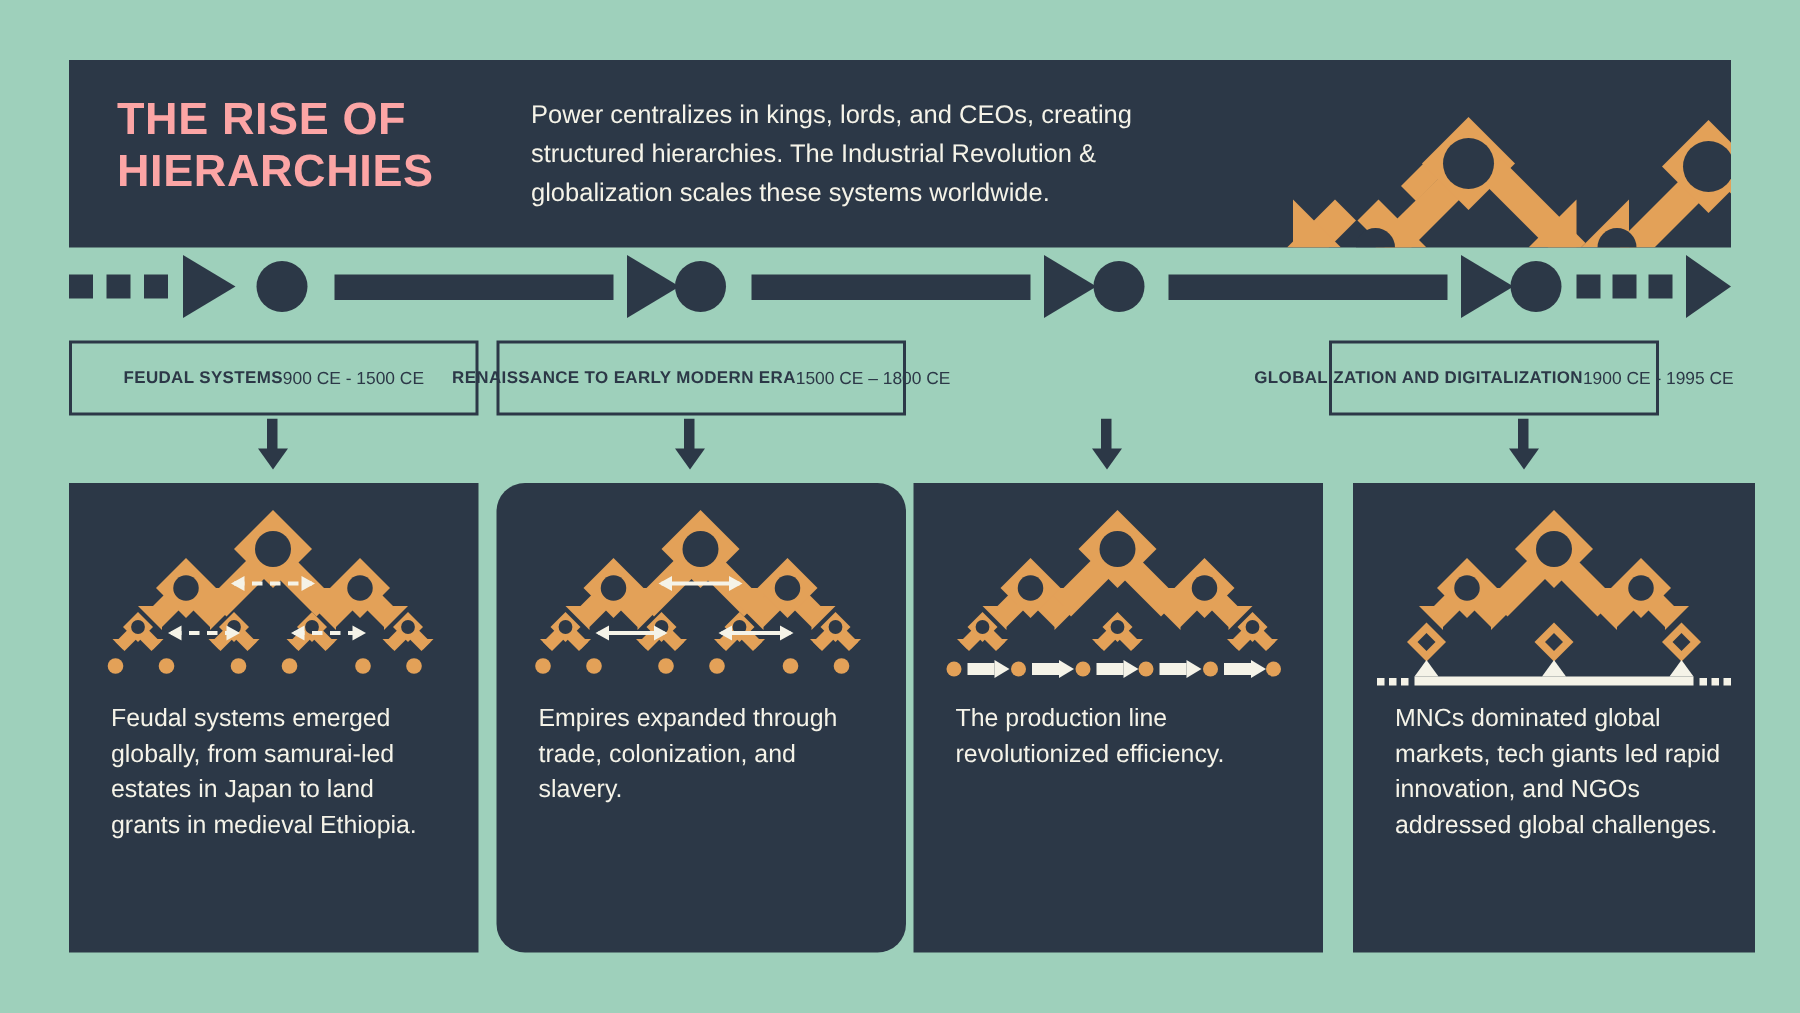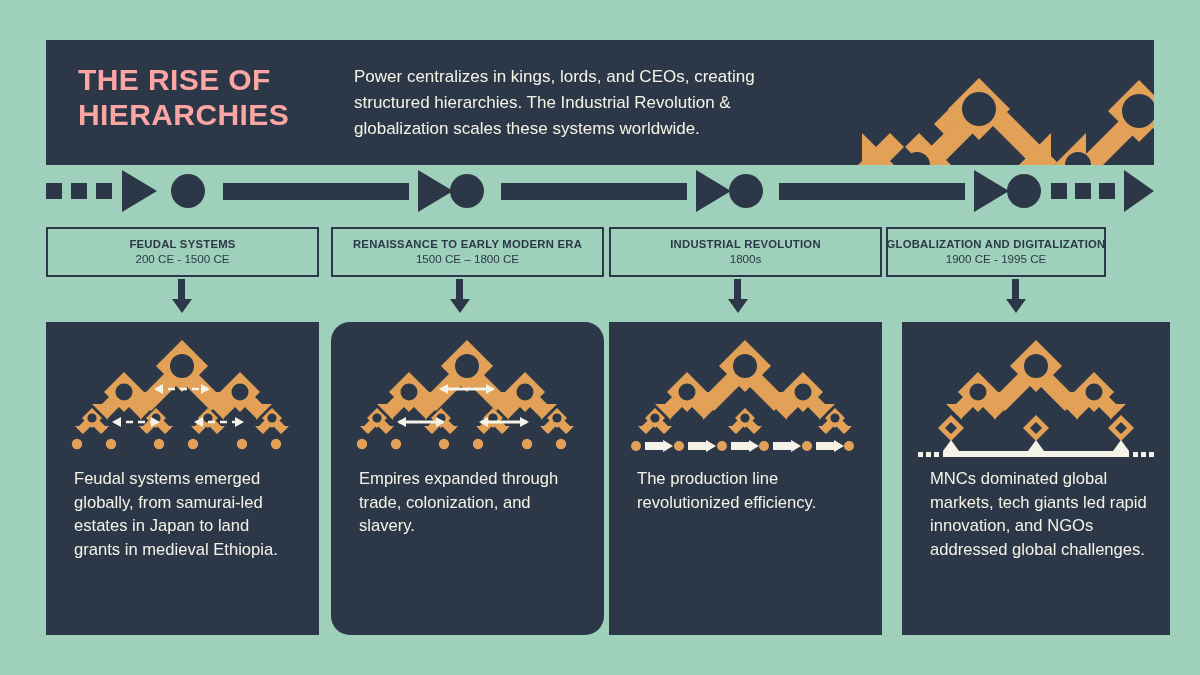--- a/index.html
+++ b/index.html
@@ -28,21 +28,21 @@
   .header-deco{position:absolute;right:0;top:0;width:340px;height:125px;}
 
   
   .timeline{position:absolute;left:46px;top:168px;width:1108px;height:45px;}
 
   
   .eras{position:absolute;left:46px;top:227px;width:1108px;height:52px;}
   .era-box{
     position:absolute;top:0;height:50px;
     border:2.5px solid #2c3847;box-sizing:border-box;
-    display:flex;flex-direction:column;align-items:center;justify-content:center;
+    display:flex;flex-direction:row;align-items:center;justify-content:center;
     background:transparent;
   }
   .era-name{
     color:#2c3847;font-size:11.3px;font-weight:bold;letter-spacing:.25px;
     text-align:center;line-height:1.1;white-space:nowrap;
   }
   .era-range{
     color:#2c3847;font-size:11.6px;font-weight:normal;margin-top:3px;
     text-align:center;line-height:1.1;white-space:nowrap;
   }
@@ -126,29 +126,25 @@
       <rect x="1005" y="15" width="16" height="16"></rect>
       <rect x="1029" y="15" width="16" height="16"></rect>
       <rect x="1053" y="15" width="16" height="16"></rect>
       <path d="M1078 2 L1108 23 L1078 44 Z"></path>
     </g>
   </svg>
 
   <div class="eras">
     <div class="era-box" style="left:0px;width:273px;">
       <div class="era-name">FEUDAL SYSTEMS</div>
-      <div class="era-range">200 CE - 1500 CE</div>
+      <div class="era-range">900 CE - 1500 CE</div>
     </div>
     <div class="era-box" style="left:285px;width:273px;">
       <div class="era-name">RENAISSANCE TO EARLY MODERN ERA</div>
       <div class="era-range">1500 CE – 1800 CE</div>
-    </div>
-    <div class="era-box" style="left:563px;width:273px;">
-      <div class="era-name">INDUSTRIAL REVOLUTION</div>
-      <div class="era-range">1800s</div>
     </div>
     <div class="era-box" style="left:840px;width:220px;">
       <div class="era-name">GLOBALIZATION AND DIGITALIZATION</div>
       <div class="era-range">1900 CE - 1995 CE</div>
     </div>
   </div>
 
   <svg class="connectors" viewBox="0 0 1108 44" preserveAspectRatio="none">
     <g fill="#2c3847">
       <g>

